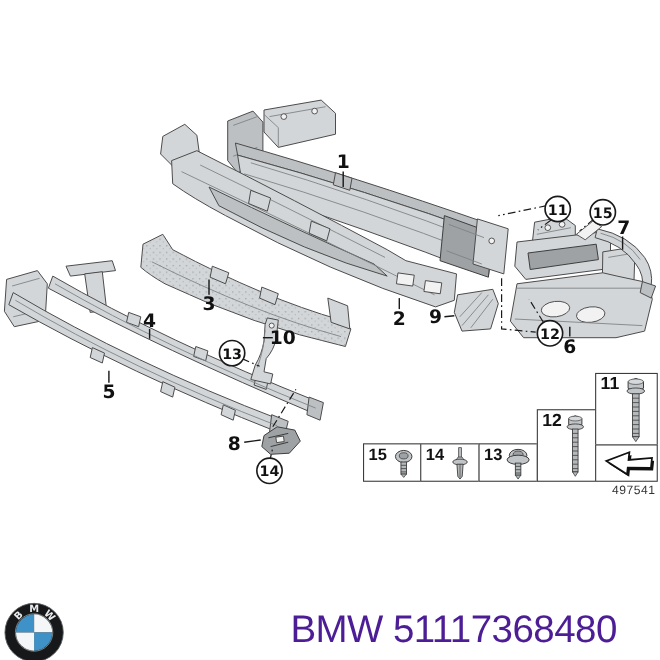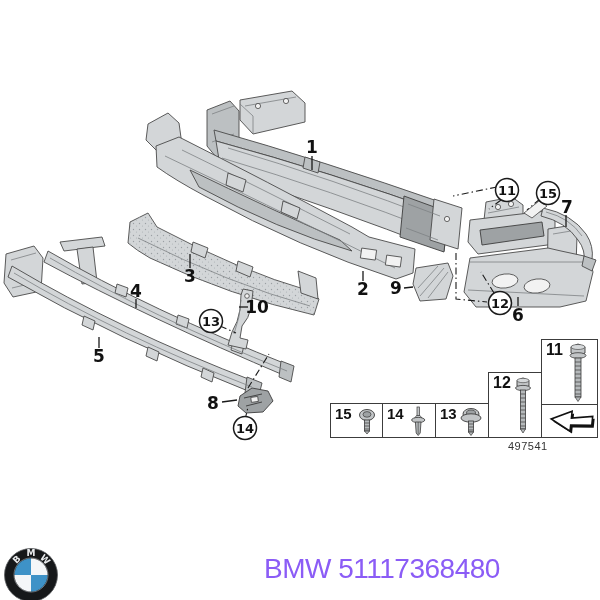--- a/index.html
+++ b/index.html
@@ -13,24 +13,24 @@
   .part{stroke:#4a4a4a;stroke-width:0.9;fill:#d3d6d8;stroke-linejoin:round;}
   .part-dark{stroke:#4a4a4a;stroke-width:0.9;fill:#bcc0c2;stroke-linejoin:round;}
   .part-darker{stroke:#3d3d3d;stroke-width:0.9;fill:#9ea2a4;stroke-linejoin:round;}
   .detail{stroke:#7e8284;stroke-width:0.8;fill:none;}
   .hole{stroke:#444;stroke-width:0.8;fill:#f2f2f2;}
   
   #fastener-table{position:absolute;left:330px;top:339px;width:268px;height:100px;}
   .ft-cell{position:absolute;border:1px solid #3c3c3c;background:#fff;box-sizing:border-box;}
   .ft-label{position:absolute;left:4px;top:1px;font-size:15px;font-weight:bold;color:#111;}
   .ft-svg{position:absolute;}
-  #table-code{position:absolute;left:508px;top:440px;width:66px;
+  #table-code{position:absolute;left:530px;top:440px;width:66px;text-align:right;
               font-size:11px;color:#333;letter-spacing:0.5px;}
   
-  #footer-caption{position:absolute;left:264px;top:553px;font-size:28px;color:#8b5cf6;
+  #footer-caption{position:absolute;left:264px;top:553px;font-size:35px;color:#4c1d95;
                   white-space:nowrap;letter-spacing:-0.5px;}
   #bmw-logo{position:absolute;left:2px;top:546px;}
 </style>
 </head>
 <body>
 
 <div id="stage">
 
 <svg width="600" height="600" viewBox="0 0 600 600" style="position:absolute;left:0;top:0">
   <defs>

